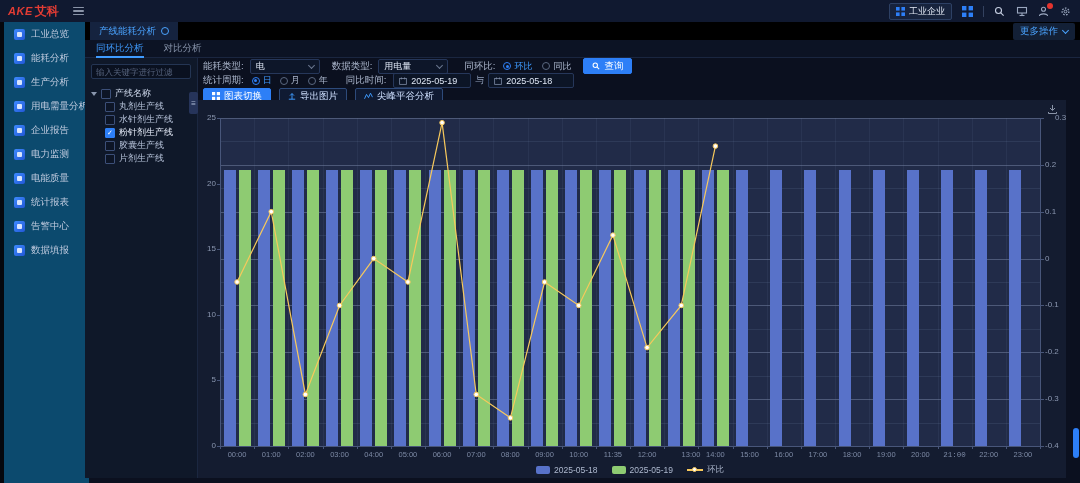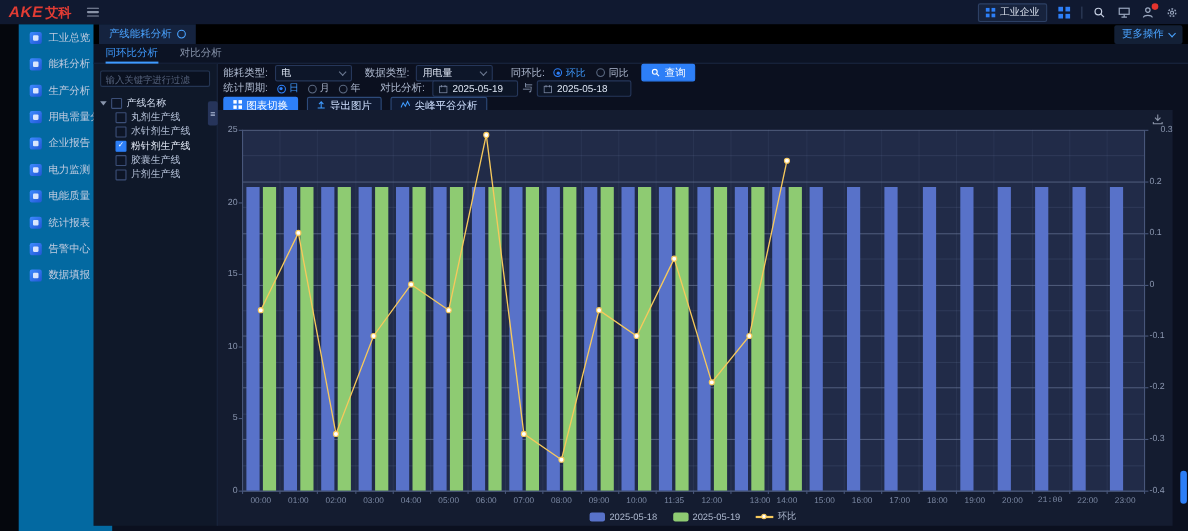--- a/index.html
+++ b/index.html
@@ -3,32 +3,32 @@
 <meta charset="utf-8">
 <style>
   html,body{margin:0;padding:0;background:#05080f;}
   #stage{position:relative;width:1080px;height:483px;overflow:hidden;
     font-family:"Liberation Sans","DejaVu Sans",sans-serif;background:#05070d;
     -webkit-font-smoothing:antialiased;}
   
   #header{position:absolute;left:0;top:0;width:100%;height:22px;background:#101930;
     display:flex;align-items:center;z-index:30;}
   .logo-wrap{display:flex;align-items:baseline;margin-left:8px;}
-  .logo-en{font-size:14px;font-weight:bold;font-style:italic;color:#e23c34;letter-spacing:.5px;}
+  .logo-en{font-size:11px;font-weight:bold;font-style:italic;color:#e23c34;letter-spacing:.5px;}
   .logo-cn{font-size:12px;font-weight:bold;color:#e23c34;margin-left:2px;}
   .hamburger{margin-left:14px;width:11px;height:9px;display:flex;flex-direction:column;justify-content:space-between;cursor:pointer;}
   .hamburger i{display:block;height:1.4px;background:#8a94a8;border-radius:1px;}
   .hd-right{margin-left:auto;margin-right:8px;display:flex;align-items:center;gap:9px;}
   .ent-btn{display:flex;align-items:center;gap:4px;height:15px;padding:0 6px;background:#17233d;
     border:1px solid #2d4064;border-radius:2px;color:#e3e9f5;font-size:9px;cursor:pointer;}
   .hd-divider{width:1px;height:11px;background:#33415f;}
   .hd-icon{width:13px;height:13px;display:flex;align-items:center;justify-content:center;position:relative;cursor:pointer;}
   .badge-dot{position:absolute;top:-2px;right:-3px;width:6px;height:6px;border-radius:50%;background:#e5342e;}
   
-  #sidebar{position:absolute;left:17px;top:22px;width:85px;bottom:0;background:#0369a1;z-index:20;}
+  #sidebar{position:absolute;left:4px;top:22px;width:85px;bottom:0;background:#0c4a6e;z-index:20;}
   .side-item{height:24px;display:flex;align-items:center;padding-left:10px;gap:6px;cursor:pointer;}
   .sicon{width:11px;height:11px;border-radius:2px;background:linear-gradient(135deg,#3e8bff,#2257d6);position:relative;flex:none;}
   .sicon::after{content:"";position:absolute;left:3px;top:3px;right:3px;bottom:3px;background:rgba(235,242,255,.9);border-radius:1px;}
   .slabel{font-size:9.5px;color:#c2cce0;white-space:nowrap;}
   
   #tabbar{position:absolute;left:85px;top:22px;right:0;height:18px;background:#000;display:flex;align-items:center;z-index:20;}
   .page-tab{margin-left:5px;height:18px;display:flex;align-items:center;gap:5px;background:#15233f;
     padding:0 9px;color:#4aa3ff;font-size:9.5px;cursor:pointer;}
   .tab-close{width:6px;height:6px;border:1px solid #4aa3ff;border-radius:50%;}
   .more-actions{margin-left:auto;margin-right:5px;display:flex;align-items:center;gap:5px;color:#4aa3ff;
@@ -298,21 +298,21 @@
           </span>
           <span class="radio-opt">
             <span class="rdot"></span>
             <span>月</span>
           </span>
           <span class="radio-opt">
             <span class="rdot"></span>
             <span>年</span>
           </span>
         </span>
-      <span class="flabel" style="margin-left:18px;">对比分析:</span>
+      <span class="flabel" style="margin-left:18px;">同比时间:</span>
       <div class="date-box" style="margin-left:7px;width:66px;">
         <svg width="8" height="8" viewBox="0 0 10 10" fill="none">
           <rect x="0.8" y="1.8" width="8.4" height="7.4" stroke="#7d8aa5" stroke-width="1"></rect>
           <line x1="3" y1="0.5" x2="3" y2="3" stroke="#7d8aa5" stroke-width="1"></line>
           <line x1="7" y1="0.5" x2="7" y2="3" stroke="#7d8aa5" stroke-width="1"></line>
         </svg>
         <span>2025-05-19</span>
       </div>
       <span class="date-sep">与</span>
       <div class="date-box" style="width:74px;">

